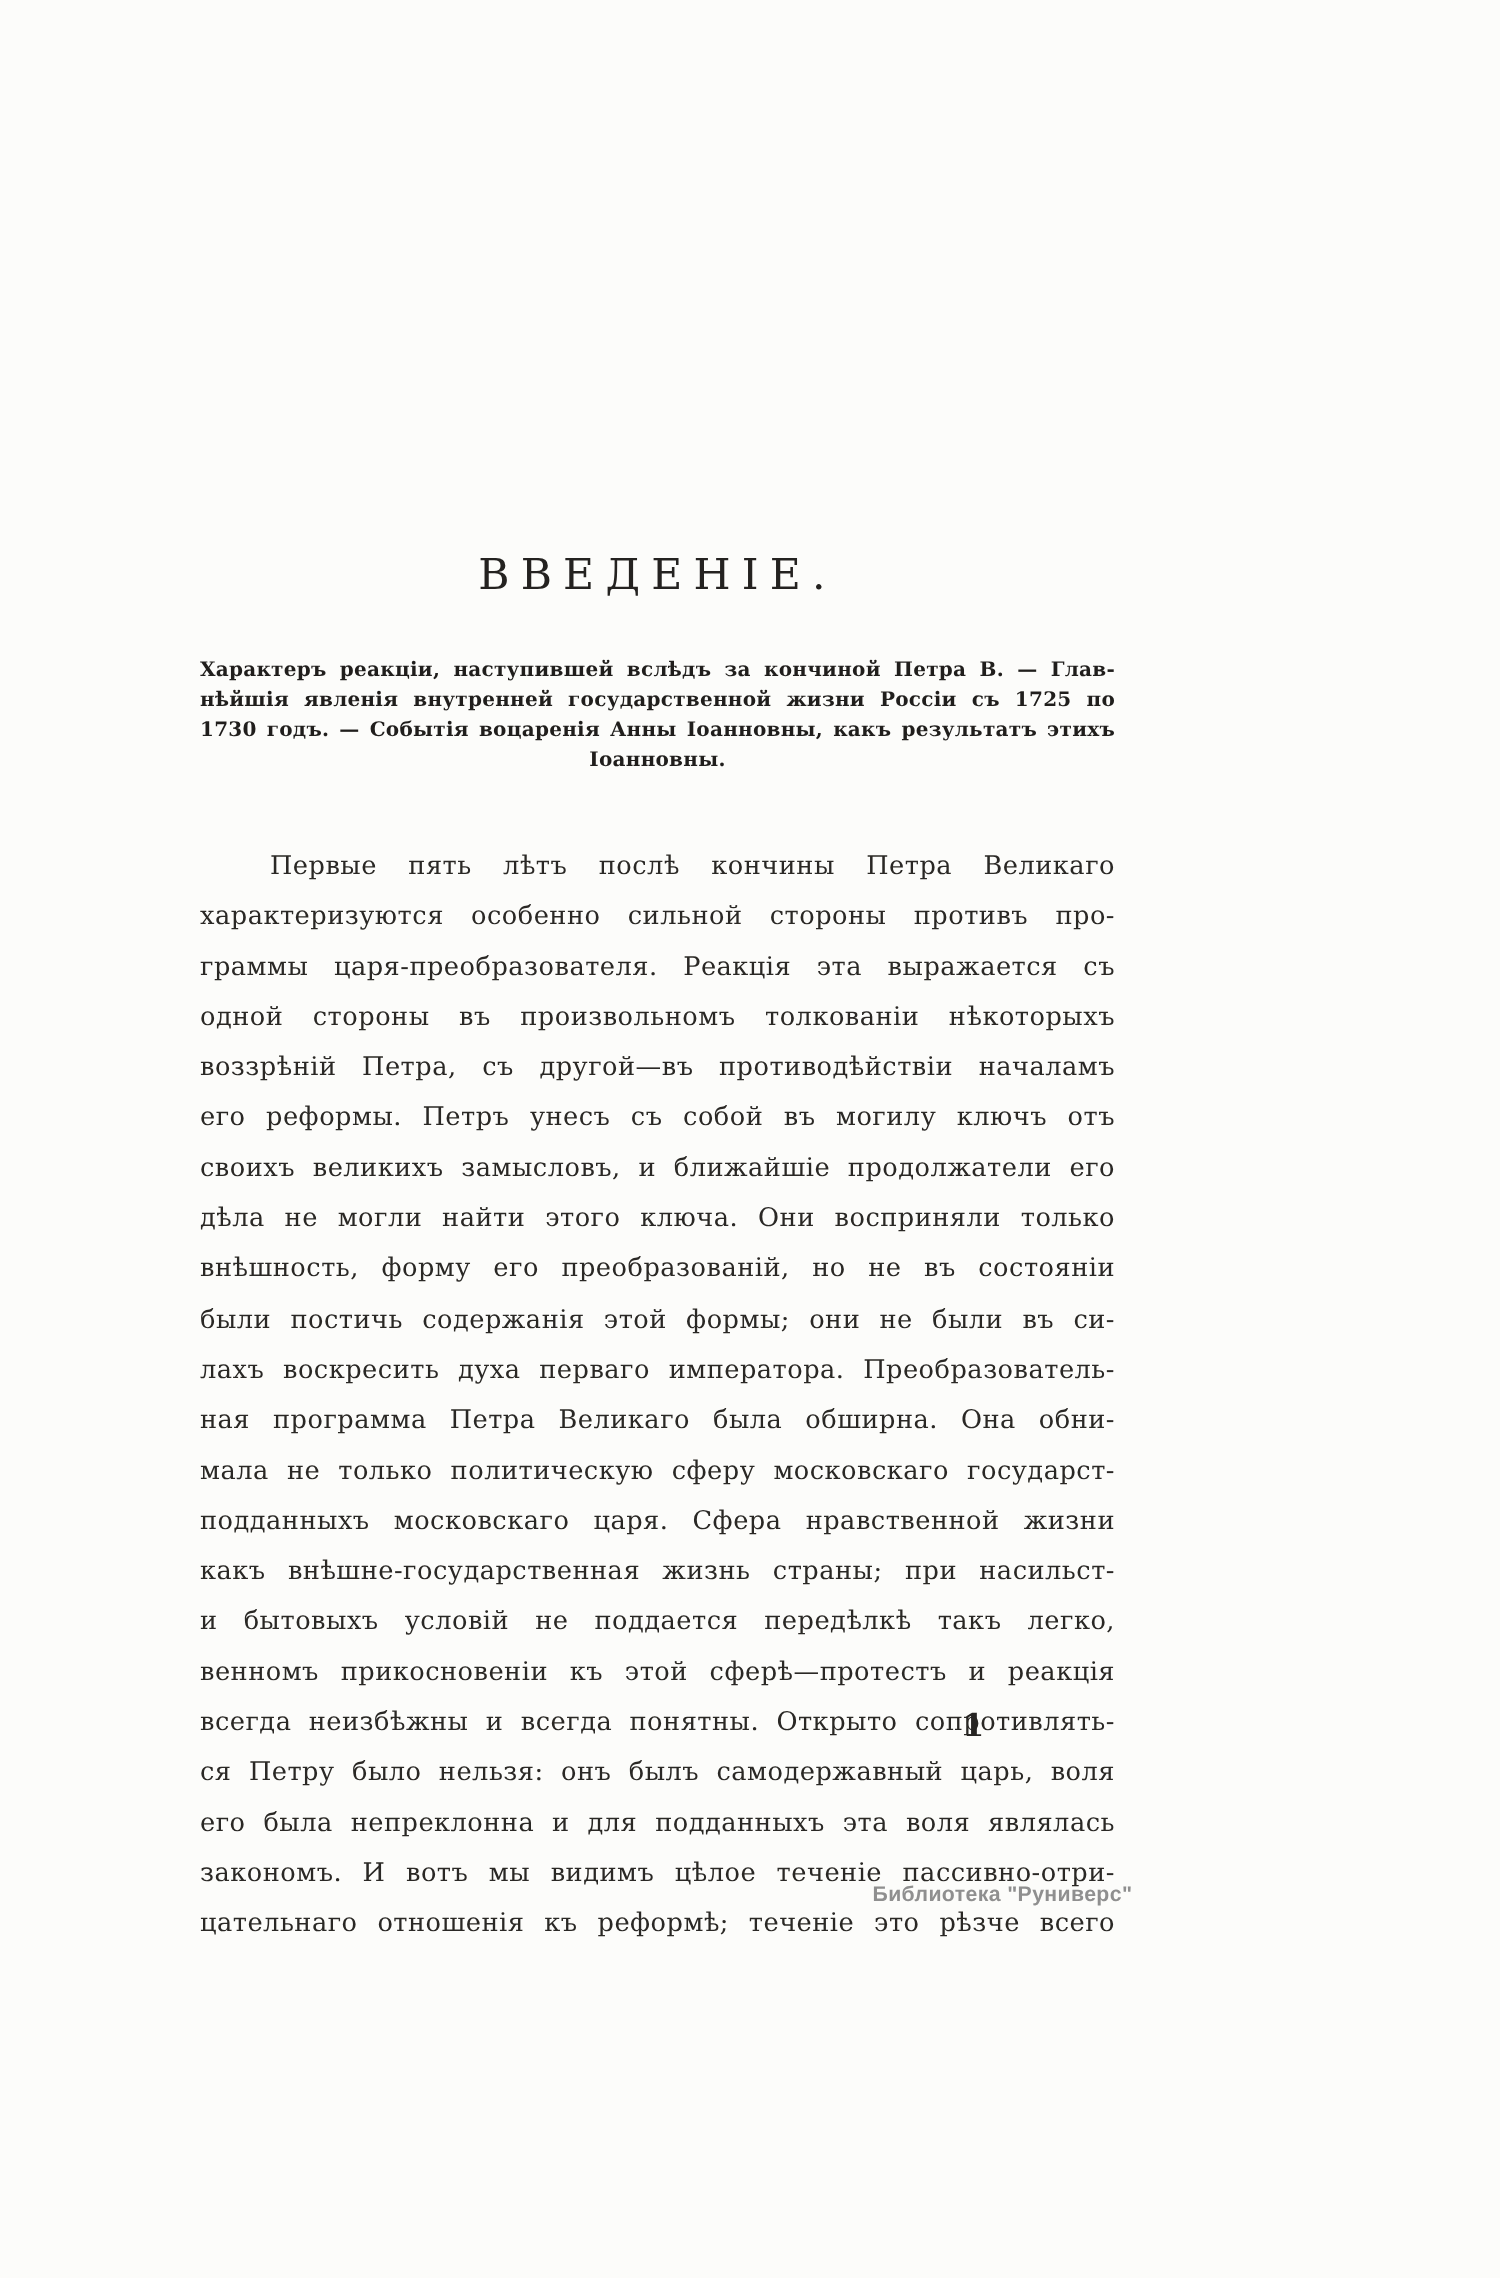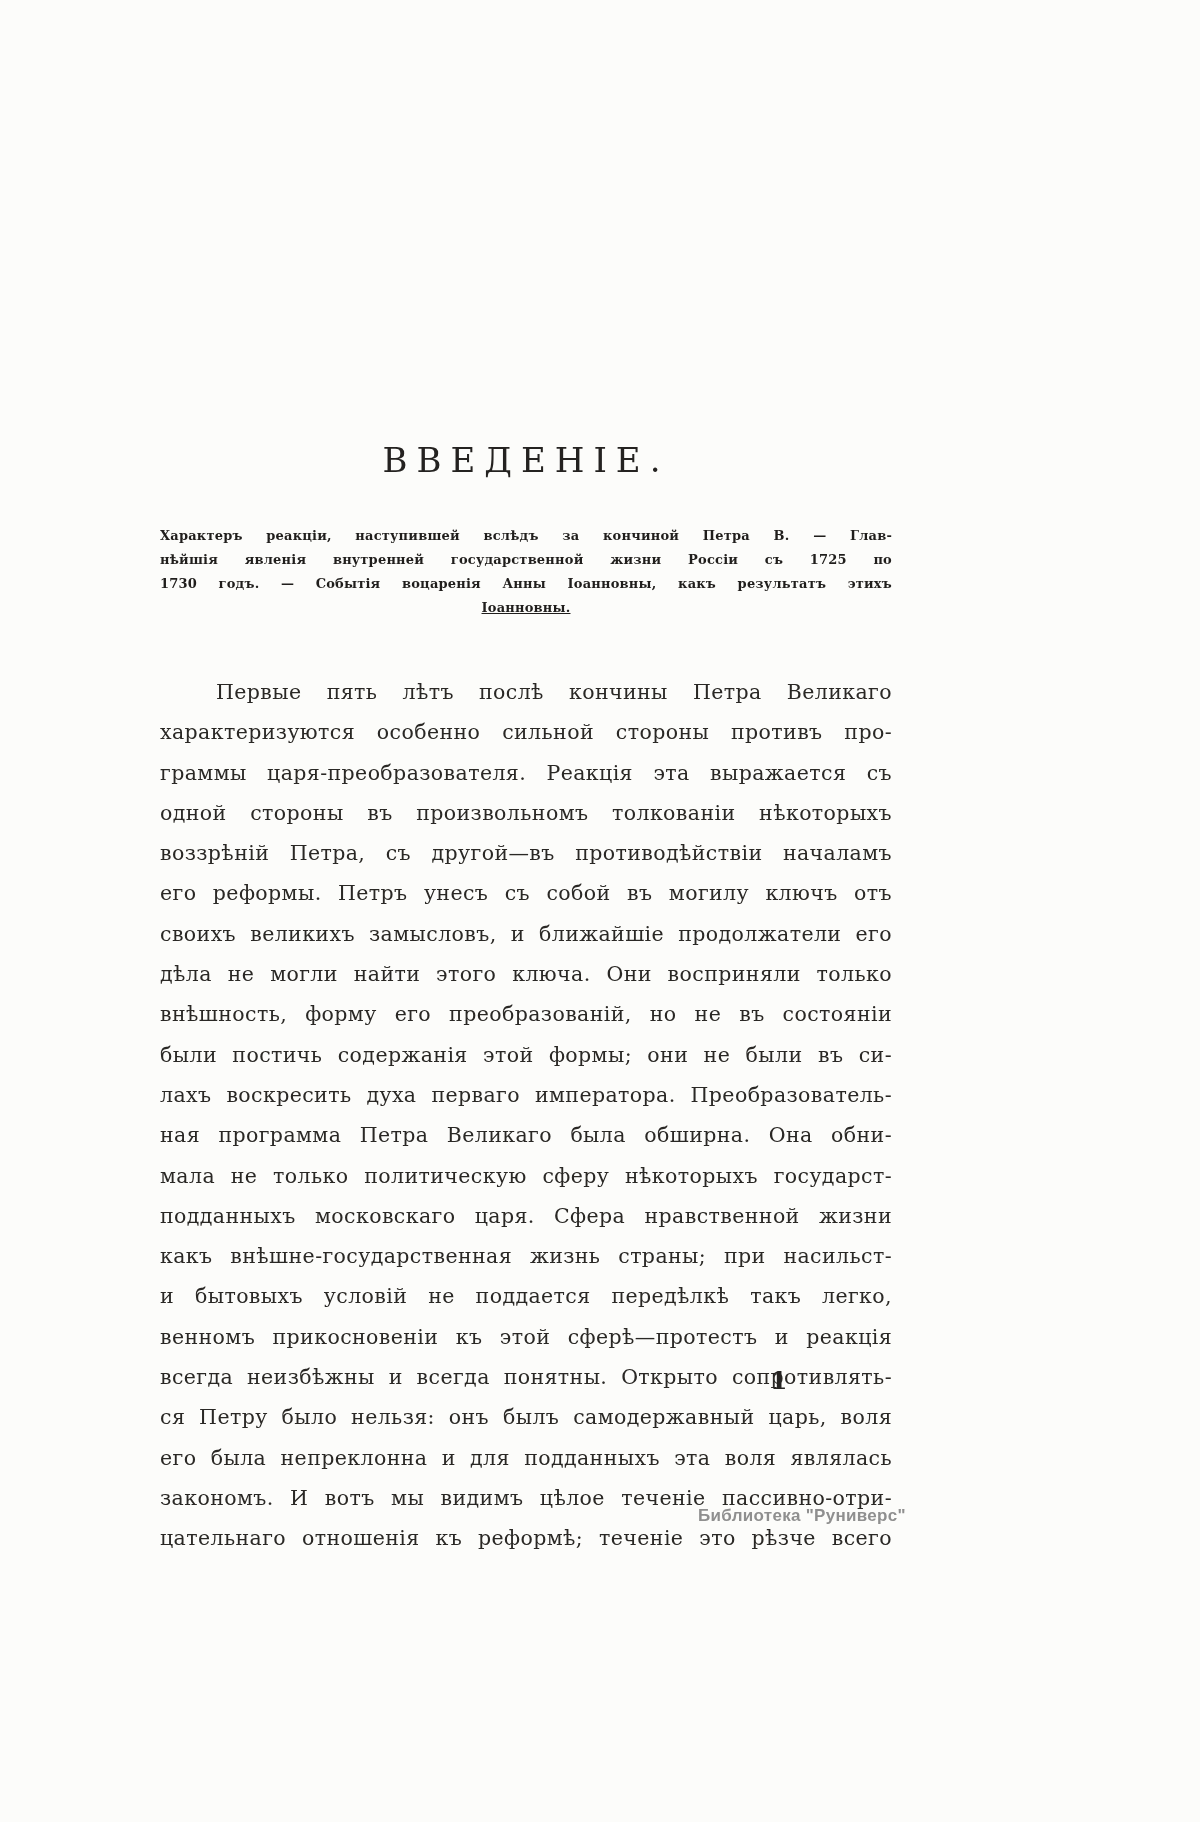--- a/index.html
+++ b/index.html
@@ -25,35 +25,34 @@
   .title {
     text-align: center;
     font-size: 34px;
     font-weight: 500;
     letter-spacing: 9px;
     color: #242220;
     margin: 0 0 44px 0;
     white-space: nowrap;
   }
   .summary {
-    font-size: 13px;
+    font-size: 16px;
     font-weight: bold;
     line-height: 24px;
     letter-spacing: 0.2px;
     color: #201e1c;
     margin-bottom: 58px;
   }
   .summary .line {
     text-align: justify;
     text-align-last: justify;
   }
   .summary .line.center-last {
     text-align: right;
     text-align-last: center;
-    text-decoration: underline;
   }
   .bodytext {
     font-size: 20.5px;
     line-height: 28.3px;
     letter-spacing: 0.4px;
     color: #2a2825;
   }
   .bodytext .line {
     text-align: justify;
     text-align-last: justify;
@@ -99,21 +98,21 @@
         <div class="line">граммы царя-преобразователя. Реакція эта выражается съ</div>
         <div class="line">одной стороны въ произвольномъ толкованіи нѣкоторыхъ</div>
         <div class="line">воззрѣній Петра, съ другой—въ противодѣйствіи началамъ</div>
         <div class="line">его реформы. Петръ унесъ съ собой въ могилу ключъ отъ</div>
         <div class="line">своихъ великихъ замысловъ, и ближайшіе продолжатели его</div>
         <div class="line">дѣла не могли найти этого ключа. Они восприняли только</div>
         <div class="line">внѣшность, форму его преобразованій, но не въ состояніи</div>
         <div class="line">были постичь содержанія этой формы; они не были въ си-</div>
         <div class="line">лахъ воскресить духа перваго императора. Преобразователь-</div>
         <div class="line">ная программа Петра Великаго была обширна. Она обни-</div>
-        <div class="line">мала не только политическую сферу нѣкоторыхъ государст-</div>
+        <div class="line">мала не только политическую сферу московскаго государст-</div>
         <div class="line">подданныхъ московскаго царя. Сфера нравственной жизни</div>
         <div class="line">какъ внѣшне-государственная жизнь страны; при насильст-</div>
         <div class="line">и бытовыхъ условій не поддается передѣлкѣ такъ легко,</div>
         <div class="line">венномъ прикосновеніи къ этой сферѣ—протестъ и реакція</div>
         <div class="line">всегда неизбѣжны и всегда понятны. Открыто сопротивлять-</div>
         <div class="line">ся Петру было нельзя: онъ былъ самодержавный царь, воля</div>
         <div class="line">его была непреклонна и для подданныхъ эта воля являлась</div>
         <div class="line">закономъ. И вотъ мы видимъ цѣлое теченіе пассивно-отри-</div>
         <div class="line">цательнаго отношенія къ реформѣ; теченіе это рѣзче всего</div>
       </div>

